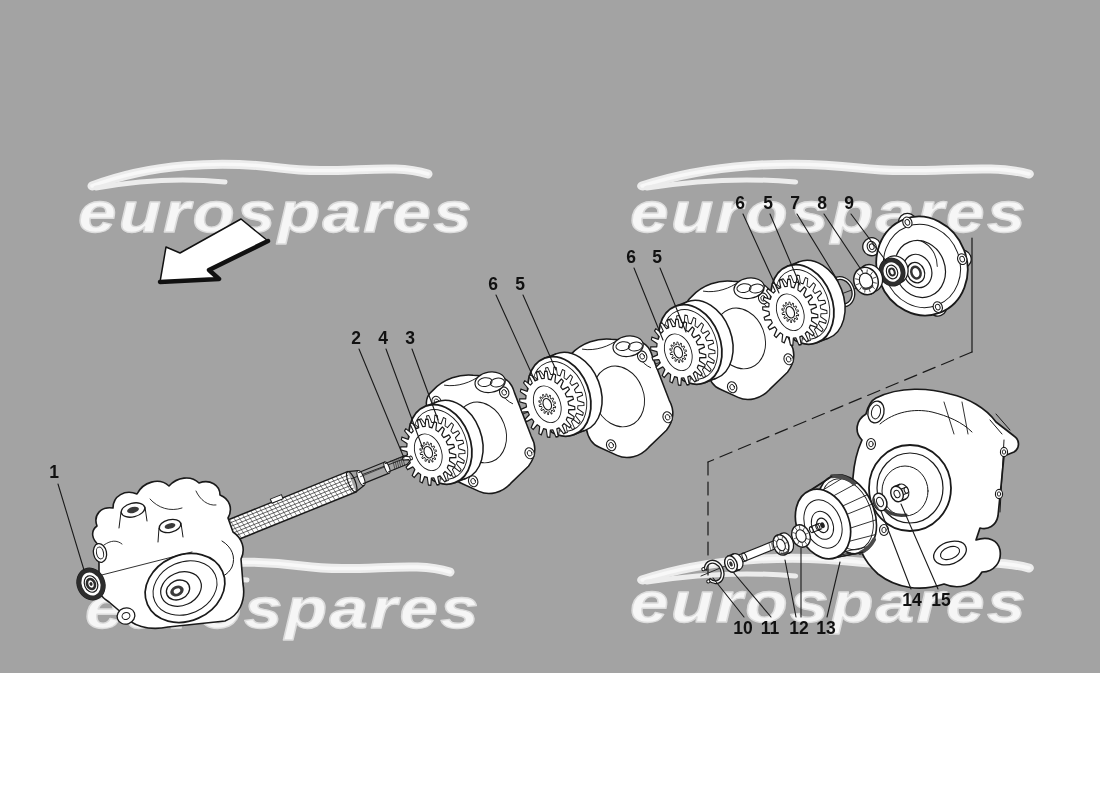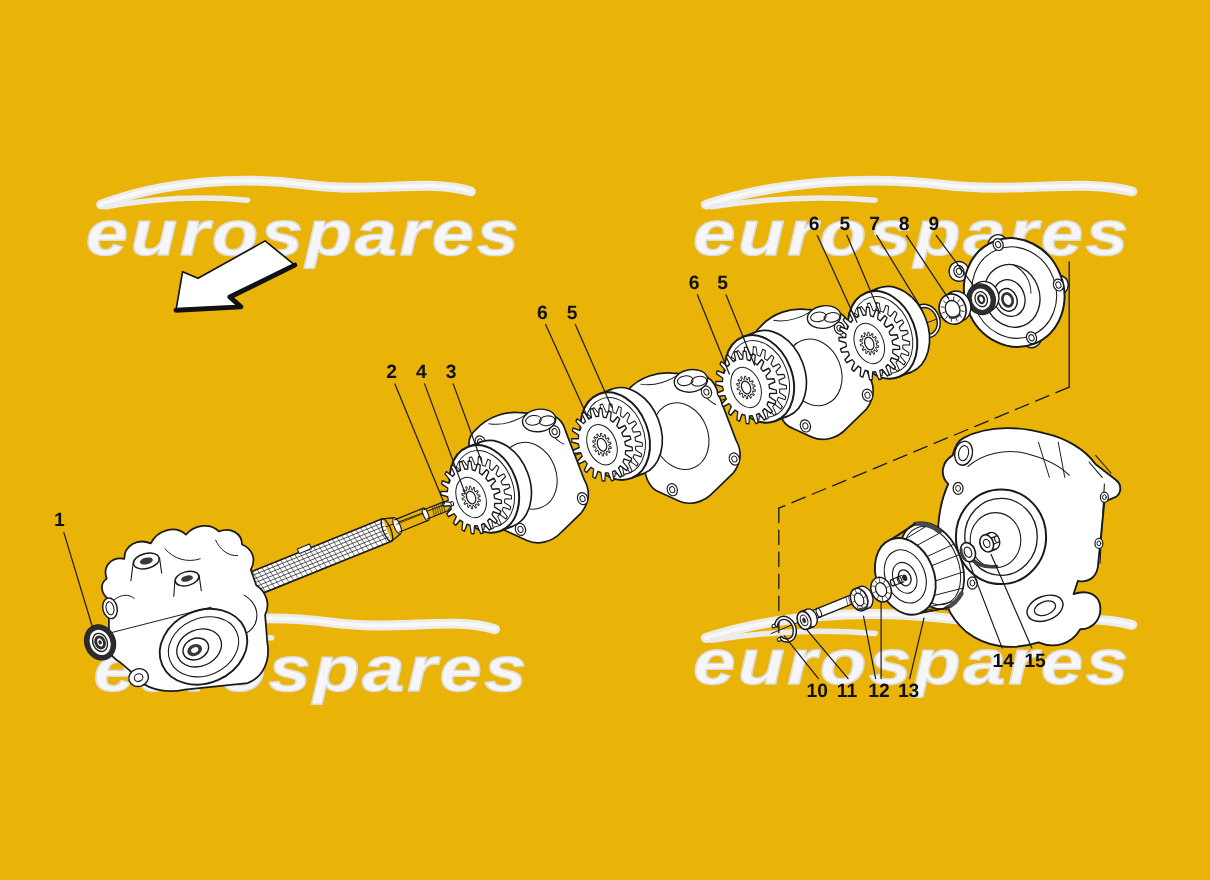--- a/index.html
+++ b/index.html
@@ -1,16 +1,16 @@
 <!DOCTYPE html>
 <html><head>
 <meta charset="utf-8">
 <style>
   html,body{margin:0;padding:0;background:#fff;}
-  .stage{position:relative;width:1100px;height:800px;background:#eab308;overflow:hidden;
+  .stage{position:relative;width:1100px;height:673px;background:#a3a3a3;overflow:hidden;
          font-family:"Liberation Sans",sans-serif;}
   svg{display:block}
   svg *{stroke-linecap:round;stroke-linejoin:round;}
   .ln{stroke:#1a1a1a;fill:none;}
   .wmtext{font:italic 700 58px "Liberation Sans",sans-serif;
           fill:#f6f6f6;stroke:#dcdcdc;stroke-width:1.3px;letter-spacing:2px;}
   .callout-label{font:700 17.5px "Liberation Sans",sans-serif;fill:#111;stroke:none;}
   .leader{stroke:#1a1a1a;stroke-width:1.1;fill:none;}
 </style>
 </head>

